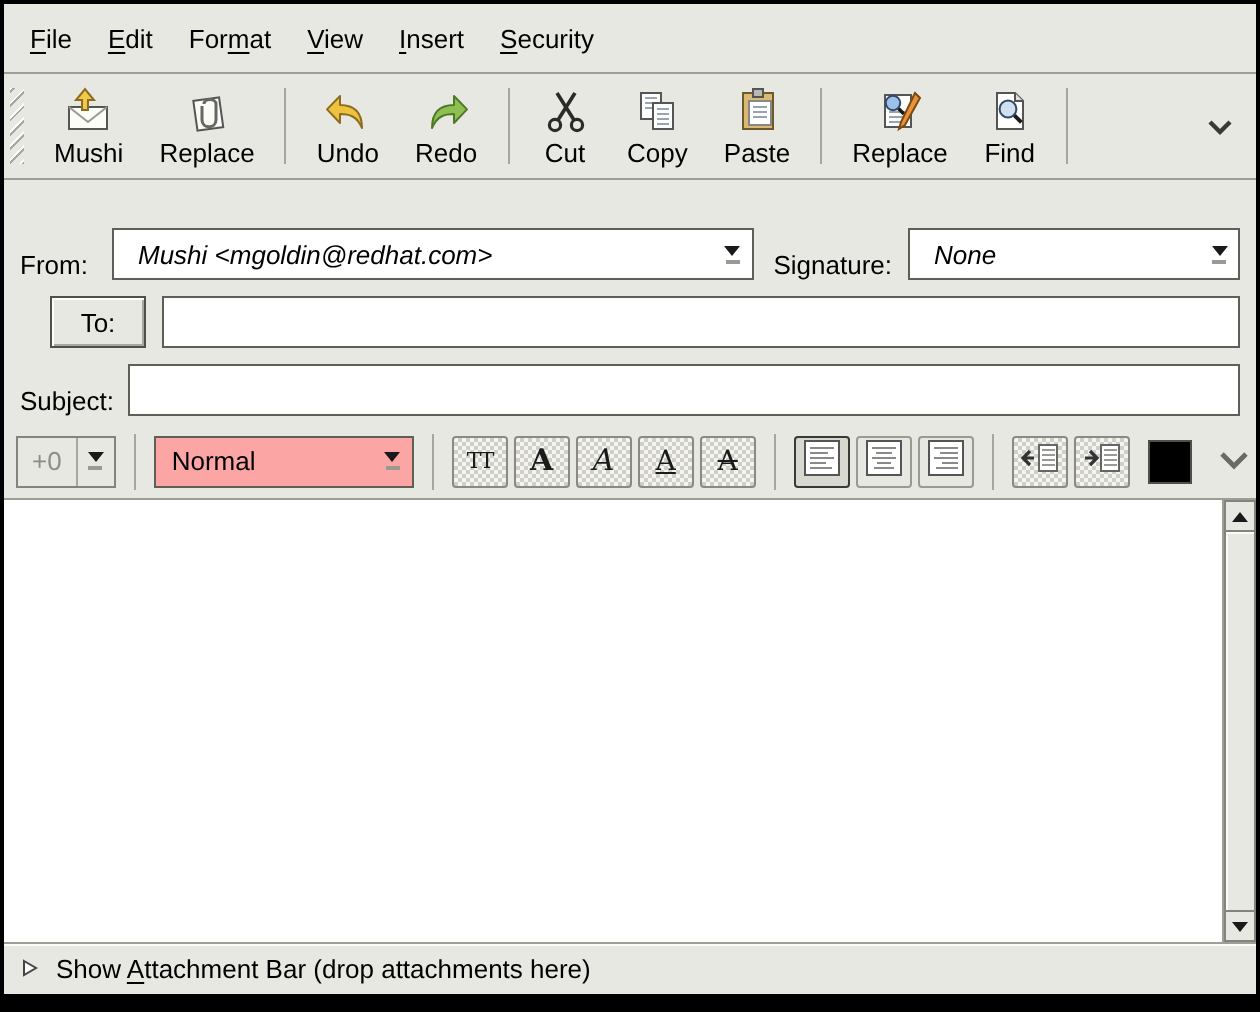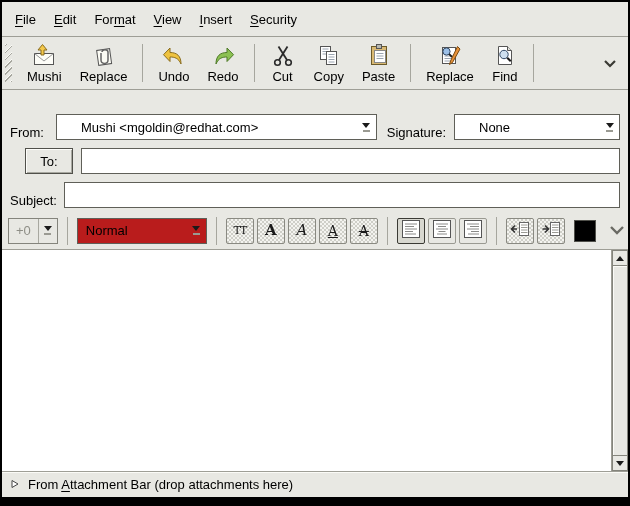--- a/index.html
+++ b/index.html
@@ -29,21 +29,21 @@
   .tlabel{line-height:15px;}
   .tsep{width:1px;background:#a6a69e;margin:5px 6px;flex:none;}
   .tb-spacer{flex:1;}
   .overflow-btn{align-self:center;padding:4px 5px;background:transparent;border:none;}
   
   .row{flex:none;display:flex;align-items:flex-end;padding:4px 8px;}
   .hdr-label{white-space:nowrap;}
   .from-label{width:46px;}
   .combo{display:flex;align-items:center;background:#fff;
     border:1px solid #5f5f58;height:26px;}
-  .combo-text{flex:1;padding:0 24px;white-space:nowrap;overflow:hidden;}
+  .combo-text{flex:1;padding:0 12px;white-space:nowrap;overflow:hidden;font-style:italic;}
   .combo-arrow{width:19px;flex:none;display:flex;flex-direction:column;
     align-items:center;justify-content:center;}
   .tri-dn{width:0;height:0;border-left:4px solid transparent;
     border-right:4px solid transparent;border-top:5px solid #1a1a1a;}
   .combo-dash{width:7px;height:2px;background:#9a9a92;margin-top:2px;}
   .grow{flex:1;min-width:0;}
   .sig-combo{width:166px;flex:none;margin-top:20px;}
   .sig-label{margin:0 8px 0 10px;}
   .entry{height:26px;border:1px solid #5f5f58;background:#fff;padding:0 6px;
     font-family:"Liberation Sans",sans-serif;font-size:13px;width:100%;}
@@ -53,21 +53,21 @@
     font-family:"Liberation Sans",sans-serif;font-size:13px;margin-left:15px;}
   .subj-label{width:54px;}
   
   .format-bar{flex:none;height:37px;display:flex;align-items:center;
     padding:0 6px;gap:3px;}
   .mini-combo{display:flex;height:26px;flex:none;border:1px solid #84847c;background:#e8e8e3;}
   .mini-text{display:flex;align-items:center;padding:0 7px;color:#8e8e86;
     border-right:1px solid #a8a8a0;}
   .mini-arrow{width:18px;display:flex;flex-direction:column;align-items:center;justify-content:center;}
   .style-combo{display:flex;height:26px;width:130px;flex:none;
-    border:1px solid #5f5f58;background:#b91c1c;justify-content:center;}
+    border:1px solid #5f5f58;background:#fca5a5;justify-content:center;}
   .style-text{flex:1;display:flex;align-items:center;padding:0 8px;}
   .fsep{width:1px;height:28px;background:#a6a69e;margin:0 6px;flex:none;}
   .toggle{width:28px;height:26px;flex:none;border:1px solid #8a8a82;border-radius:2px;
     display:flex;align-items:center;justify-content:center;padding:0;
     background-color:#f4f4f0;
     background-image:linear-gradient(45deg,#cfcfc8 25%,transparent 25%,transparent 75%,#cfcfc8 75%),
                      linear-gradient(45deg,#cfcfc8 25%,transparent 25%,transparent 75%,#cfcfc8 75%);
     background-size:4px 4px;background-position:0 0,2px 2px;}
   .g{font-family:"DejaVu Serif","Liberation Serif",serif;color:#1a1a1a;line-height:1;}
   .g-tt{font-size:11px;font-weight:normal;letter-spacing:-1px;}
@@ -417,16 +417,16 @@
         </button>
     </div>
   </div>
 
   <div class="attach-bar">
     <span>
       <svg width="8" height="10" viewBox="0 0 8 10">
           <polygon points="1,1.5 7,5 1,8.5" fill="#fff" stroke="#444"></polygon>
         </svg>
     </span>
-    <span><span>From </span><span class="mn">A</span><span>ttachment Bar (drop attachments here)</span></span>
+    <span><span>Show </span><span class="mn">A</span><span>ttachment Bar (drop attachments here)</span></span>
   </div>
 
 </div>
 
 </body></html>

